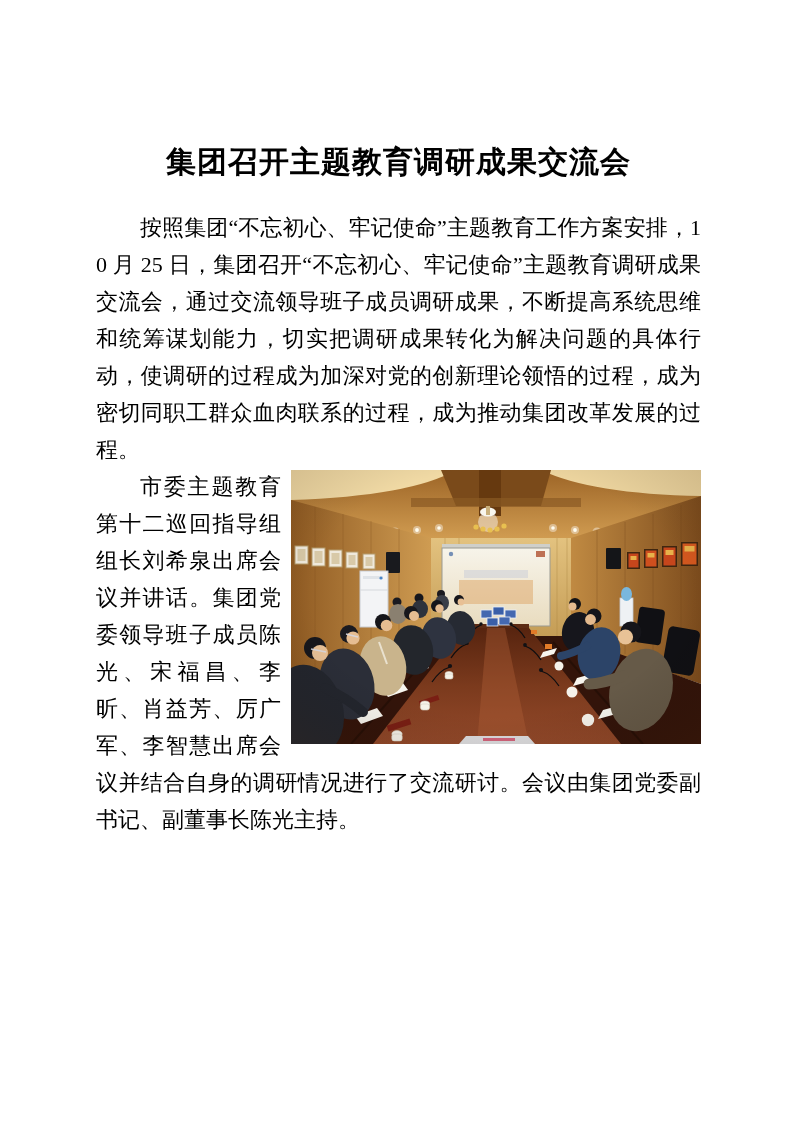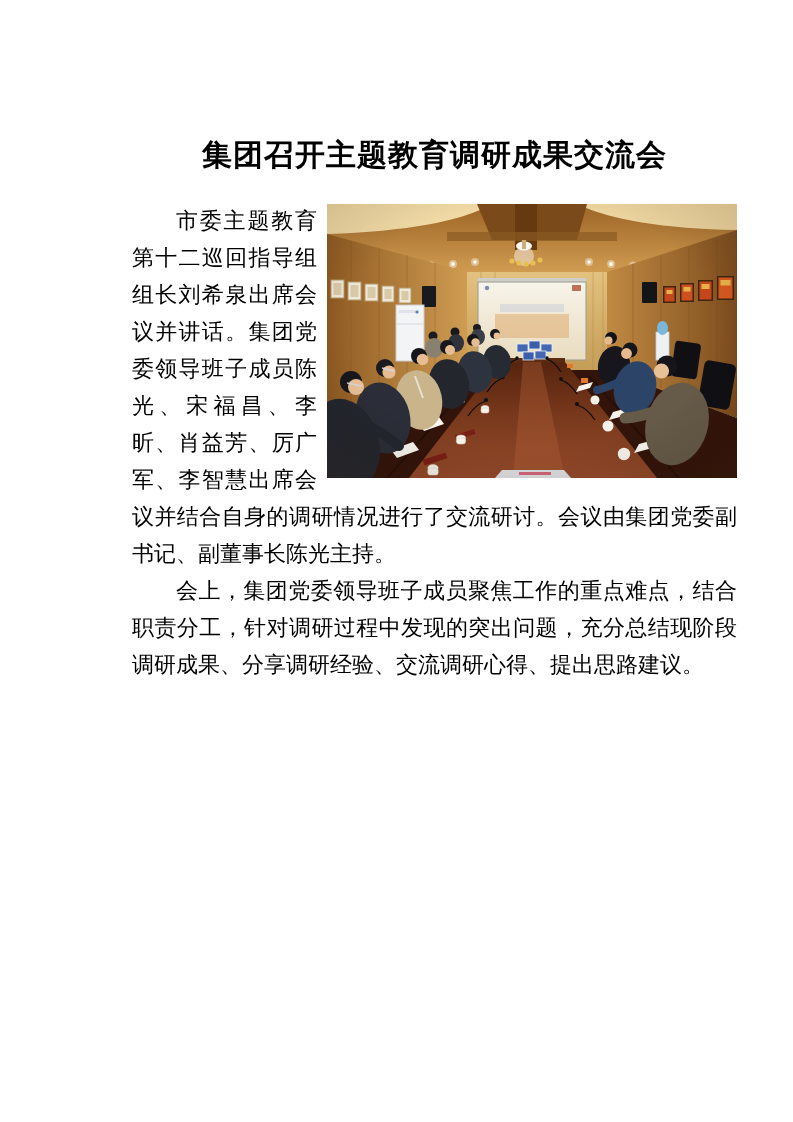--- a/index.html
+++ b/index.html
@@ -12,23 +12,22 @@
     width: 793px;
     height: 1122px;
     background: #ffffff;
     overflow: hidden;
     font-family: "Liberation Serif", "DejaVu Serif", serif;
     color: #000000;
   }
   .content {
     position: absolute;
     left: 96px;
-    top: 134px;
+    top: 141px;
     width: 605px;
-    margin-left: 36px;
   }
   .title {
     margin: 0 0 26px 0;
     font-size: 30px;
     line-height: 42px;
     font-weight: bold;
     text-align: center;
     letter-spacing: 1px;
     font-family: "Liberation Serif", "DejaVu Serif", serif;
   }
@@ -50,20 +49,21 @@
   .photo-wrap svg { display: block; }
 </style>
 </head>
 <body>
 
 <div class="page">
   <div class="content">
 
     <h1 class="title">集团召开主题教育调研成果交流会</h1>
 
+    <p class="para">按照集团“不忘初心、牢记使命”主题教育工作方案安排，10 月 25 日，集团召开“不忘初心、牢记使命”主题教育调研成果交流会，通过交流领导班子成员调研成果，不断提高系统思维和统筹谋划能力，切实把调研成果转化为解决问题的具体行动，使调研的过程成为加深对党的创新理论领悟的过程，成为密切同职工群众血肉联系的过程，成为推动集团改革发展的过程。</p>
 
     <p class="para">
       <span class="photo-wrap">
         <svg width="410" height="274" viewBox="0 0 410 274" xmlns="http://www.w3.org/2000/svg" role="img">
           <defs>
             <linearGradient id="gCeil" x1="0" y1="0" x2="0" y2="1">
               <stop offset="0" stop-color="#9c6426"></stop>
                 <stop offset="1" stop-color="#d9a558"></stop>
             </linearGradient>
             <linearGradient id="gWallL" x1="0" y1="0" x2="1" y2="0">
@@ -378,17 +378,16 @@
           <g>
             <path d="M175,266 h62 l7,8 h-76 Z" fill="#dcdcde"></path>
             <rect x="192" y="268" width="32" height="3" fill="#d04f6a" opacity=".85"></rect>
           </g>
 
           <rect x="0" y="0" width="410" height="274" fill="url(#gVig)"></rect>
         </svg>
       </span><span>市委主题教育第十二巡回指导组组长刘希泉出席会议并讲话。集团党委领导班子成员陈光、宋福昌、李昕、肖益芳、厉广军、李智慧出席会议并结合自身的调研情况进行了交流研讨。会议由集团党委副书记、副董事长陈光主持。</span>
     </p>
 
-    <p class="para">会上，集团党委领导班子成员聚焦工作的重点难点，结合职责分工，针对调研过程中发现的突出问题，充分总结现阶段调研成果、分享调研经验、交流调研心得、提出思路建议。</p>
 
 
   </div>
 </div>
 
 </body></html>

